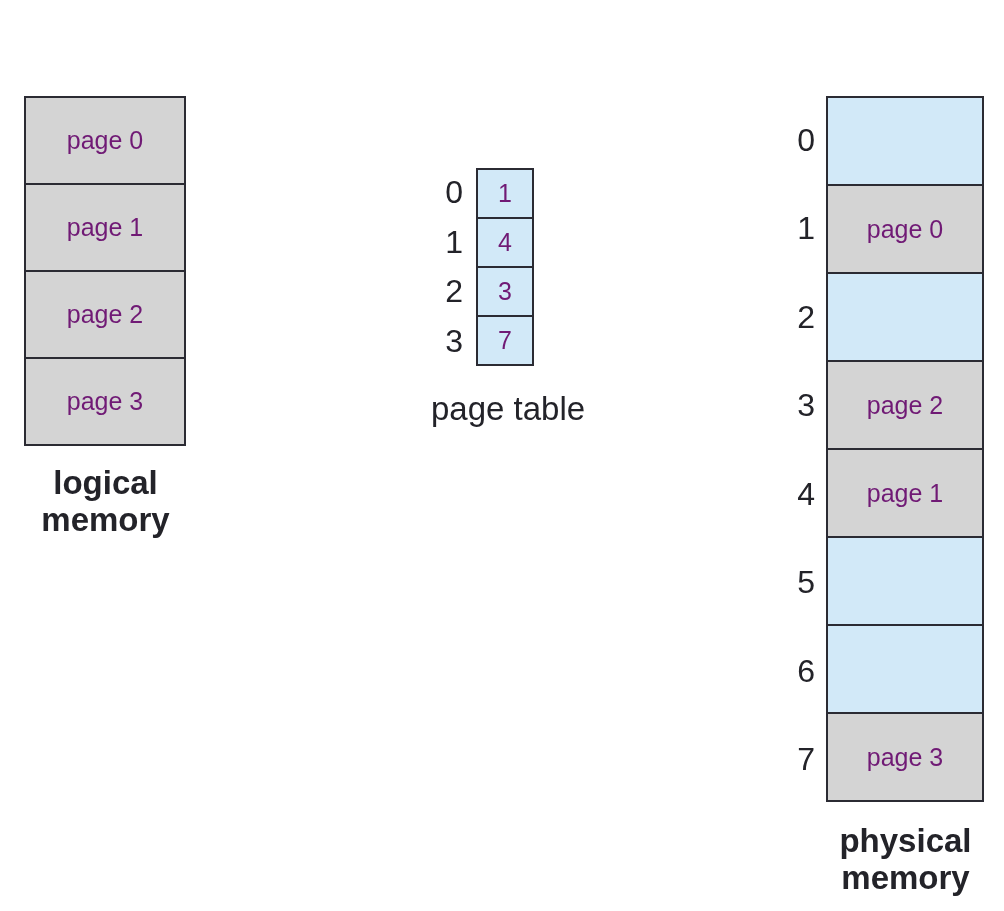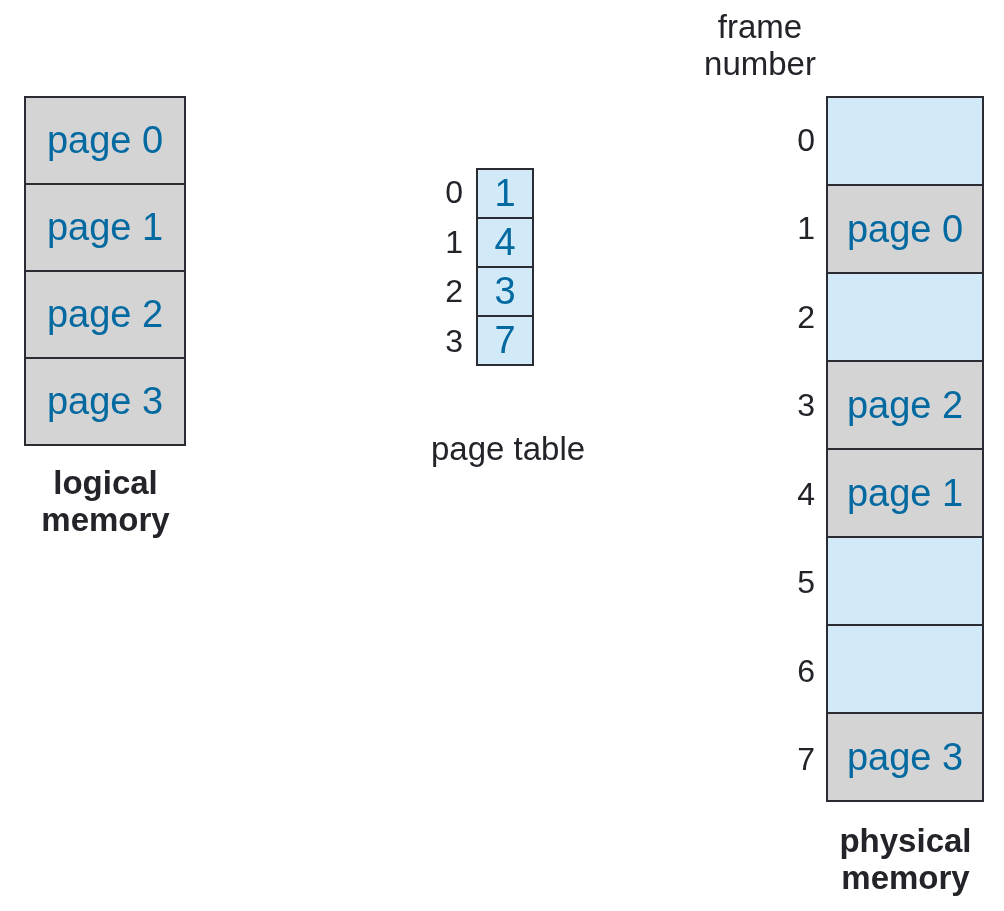--- a/index.html
+++ b/index.html
@@ -22,22 +22,22 @@
   }
   
   .stack {
     border: 2.5px solid #2b2b33;
     box-sizing: content-box;
   }
   .cell {
     display: flex;
     align-items: center;
     justify-content: center;
-    font-size: 38px;
-    color: #0369a1;
+    font-size: 25px;
+    color: #701a75;
   }
   .cell + .cell { border-top: 2.5px solid #2b2b33; }
   .fill-gray { background: #d4d4d4; }
   .fill-blue { background: #d2e9f8; }
 
   
   .lm-stack { position: absolute; left: 24px; top: 96px; width: 158px; }
   .lm-stack .cell { height: 85px; }
 
   
@@ -62,21 +62,21 @@
     display: flex;
     align-items: center;
     justify-content: flex-end;
     padding-right: 11px;
     font-size: 32px;
   }
   .pm-stack { width: 154px; }
   .pm-stack .cell { height: 86px; }
 
   .lm-caption { left: 24px; top: 464px; width: 163px; font-weight: bold; }
-  .pt-caption { left: 410px; top: 390px; width: 196px; margin-top: 40px; }
+  .pt-caption { left: 410px; top: 390px; width: 196px; }
   .fn-caption { left: 694px; top: 8px;  width: 132px; }
   .pm-caption { left: 824px; top: 822px; width: 163px; font-weight: bold; }
 </style>
 </head>
 <body>
 
 <div class="canvas">
 
   <div class="stack lm-stack">
     <div class="cell fill-gray">page 0</div>
@@ -96,22 +96,20 @@
     </div>
     <div class="stack pt-stack">
       <div class="cell fill-blue">1</div>
       <div class="cell fill-blue">4</div>
       <div class="cell fill-blue">3</div>
       <div class="cell fill-blue">7</div>
     </div>
   </div>
   <div class="caption pt-caption">page table</div>
 
-  <div class="caption fn-caption">frame
-number</div>
   <div class="pm-wrap">
     <div class="pm-numbers">
       <div class="pm-number">0</div>
       <div class="pm-number">1</div>
       <div class="pm-number">2</div>
       <div class="pm-number">3</div>
       <div class="pm-number">4</div>
       <div class="pm-number">5</div>
       <div class="pm-number">6</div>
       <div class="pm-number">7</div>

